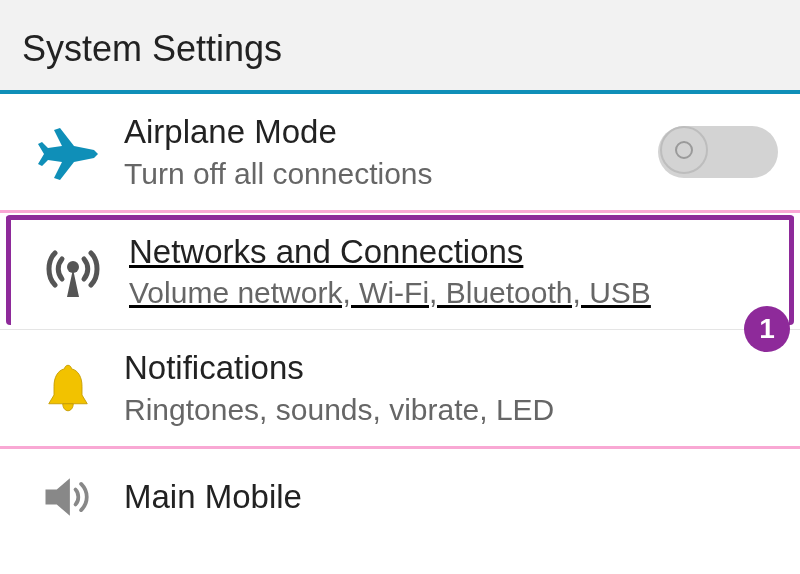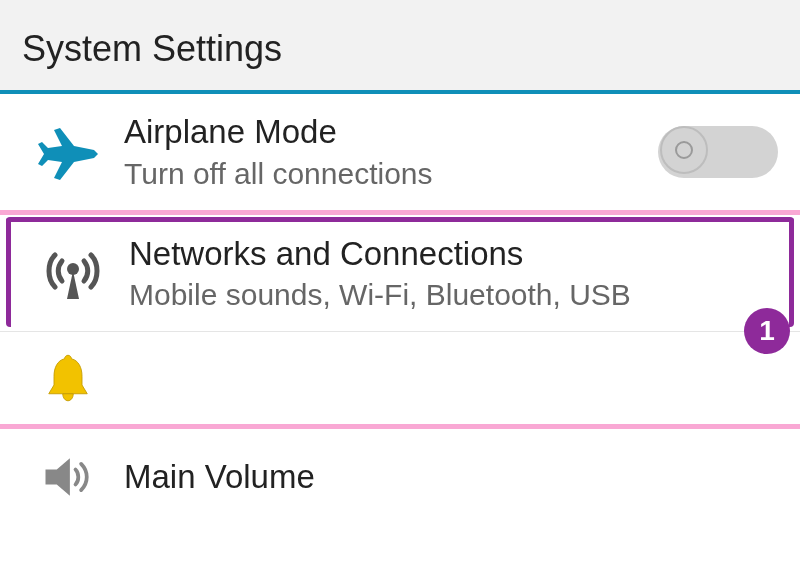--- a/index.html
+++ b/index.html
@@ -18,21 +18,21 @@
     .header-title {
       font-size: 36px;
       font-weight: 400;
       color: #222;
     }
     .list { }
     .list-item {
       display: flex;
       align-items: center;
       padding: 18px 22px 18px 18px;
-      border-bottom: 5px solid #f9a8d4;
+      border-bottom: 3px solid #f9a8d4;
       position: relative;
     }
     .icon-cell {
       width: 100px;
       display: flex;
       justify-content: center;
       align-items: center;
       flex-shrink: 0;
     }
     .text-cell {
@@ -121,59 +121,63 @@
     <div class="text-cell">
       <div class="item-title">Airplane Mode</div>
       <div class="item-subtitle">Turn off all connections</div>
     </div>
     <div class="toggle">
       <div class="toggle-knob"></div>
     </div>
   </div>
 
   <div style="position:relative;">
-    <div class="list-item highlight-box" style="border-bottom:none;">
+    <div class="list-item highlight-box" style="border-bottom:none;text-decoration:underline;">
       <div class="icon-cell">
         <svg width="64" height="64" viewBox="0 0 64 64">
           <g fill="none" stroke="#555" stroke-width="5" stroke-linecap="round">
             <path d="M14 14 C6 22 6 38 14 46"></path>
             <path d="M50 14 C58 22 58 38 50 46"></path>
             <path d="M21 20 C16 26 16 34 21 40"></path>
             <path d="M43 20 C48 26 48 34 43 40"></path>
           </g>
           <circle cx="32" cy="28" r="6" fill="#555"></circle>
           <path d="M32 30 L26 58 L38 58 Z" fill="#555"></path>
         </svg>
       </div>
       <div class="text-cell">
         <div class="item-title">Networks and Connections</div>
-        <div class="item-subtitle">Mobile sounds, Wi-Fi, Bluetooth, USB</div>
+        <div class="item-subtitle">Volume network, Wi-Fi, Bluetooth, USB</div>
       </div>
     </div>
     <div class="callout-badge">1</div>
     <div style="border-bottom:1px solid #e5e5e5; margin-top:4px;"></div>
   </div>
 
   <div class="list-item">
     <div class="icon-cell">
       <svg width="56" height="56" viewBox="0 0 64 64">
         <path fill="#f2c200" stroke="#c49a00" stroke-width="1" d="M32 6 C30 6 28 8 28 10 C20 12 16 20 16 30 L16 40 L10 50 L54 50 L48 40 L48 30 C48 20 44 12 36 10 C36 8 34 6 32 6 Z"></path>
         <path fill="#f2c200" stroke="#c49a00" stroke-width="1" d="M26 50 C26 55 29 58 32 58 C35 58 38 55 38 50 Z"></path>
       </svg>
+    </div>
+    <div class="text-cell">
+      <div class="item-title">Notifications</div>
+      <div class="item-subtitle">Ringtones, sounds, vibrate, LED</div>
     </div>
   </div>
 
   <div class="list-item" style="border-bottom:none;">
     <div class="icon-cell">
       <svg width="60" height="60" viewBox="0 0 64 64">
         <path fill="#888" d="M8 24 L20 24 L34 12 L34 52 L20 40 L8 40 Z"></path>
         <g fill="none" stroke="#888" stroke-width="4" stroke-linecap="round">
           <path d="M40 24 C44 28 44 36 40 40"></path>
           <path d="M46 18 C54 26 54 38 46 46"></path>
         </g>
       </svg>
     </div>
     <div class="text-cell">
-      <div class="item-title">Main Volume</div>
+      <div class="item-title">Main Mobile</div>
     </div>
   </div>
 
 </div>
 
 </body></html>

